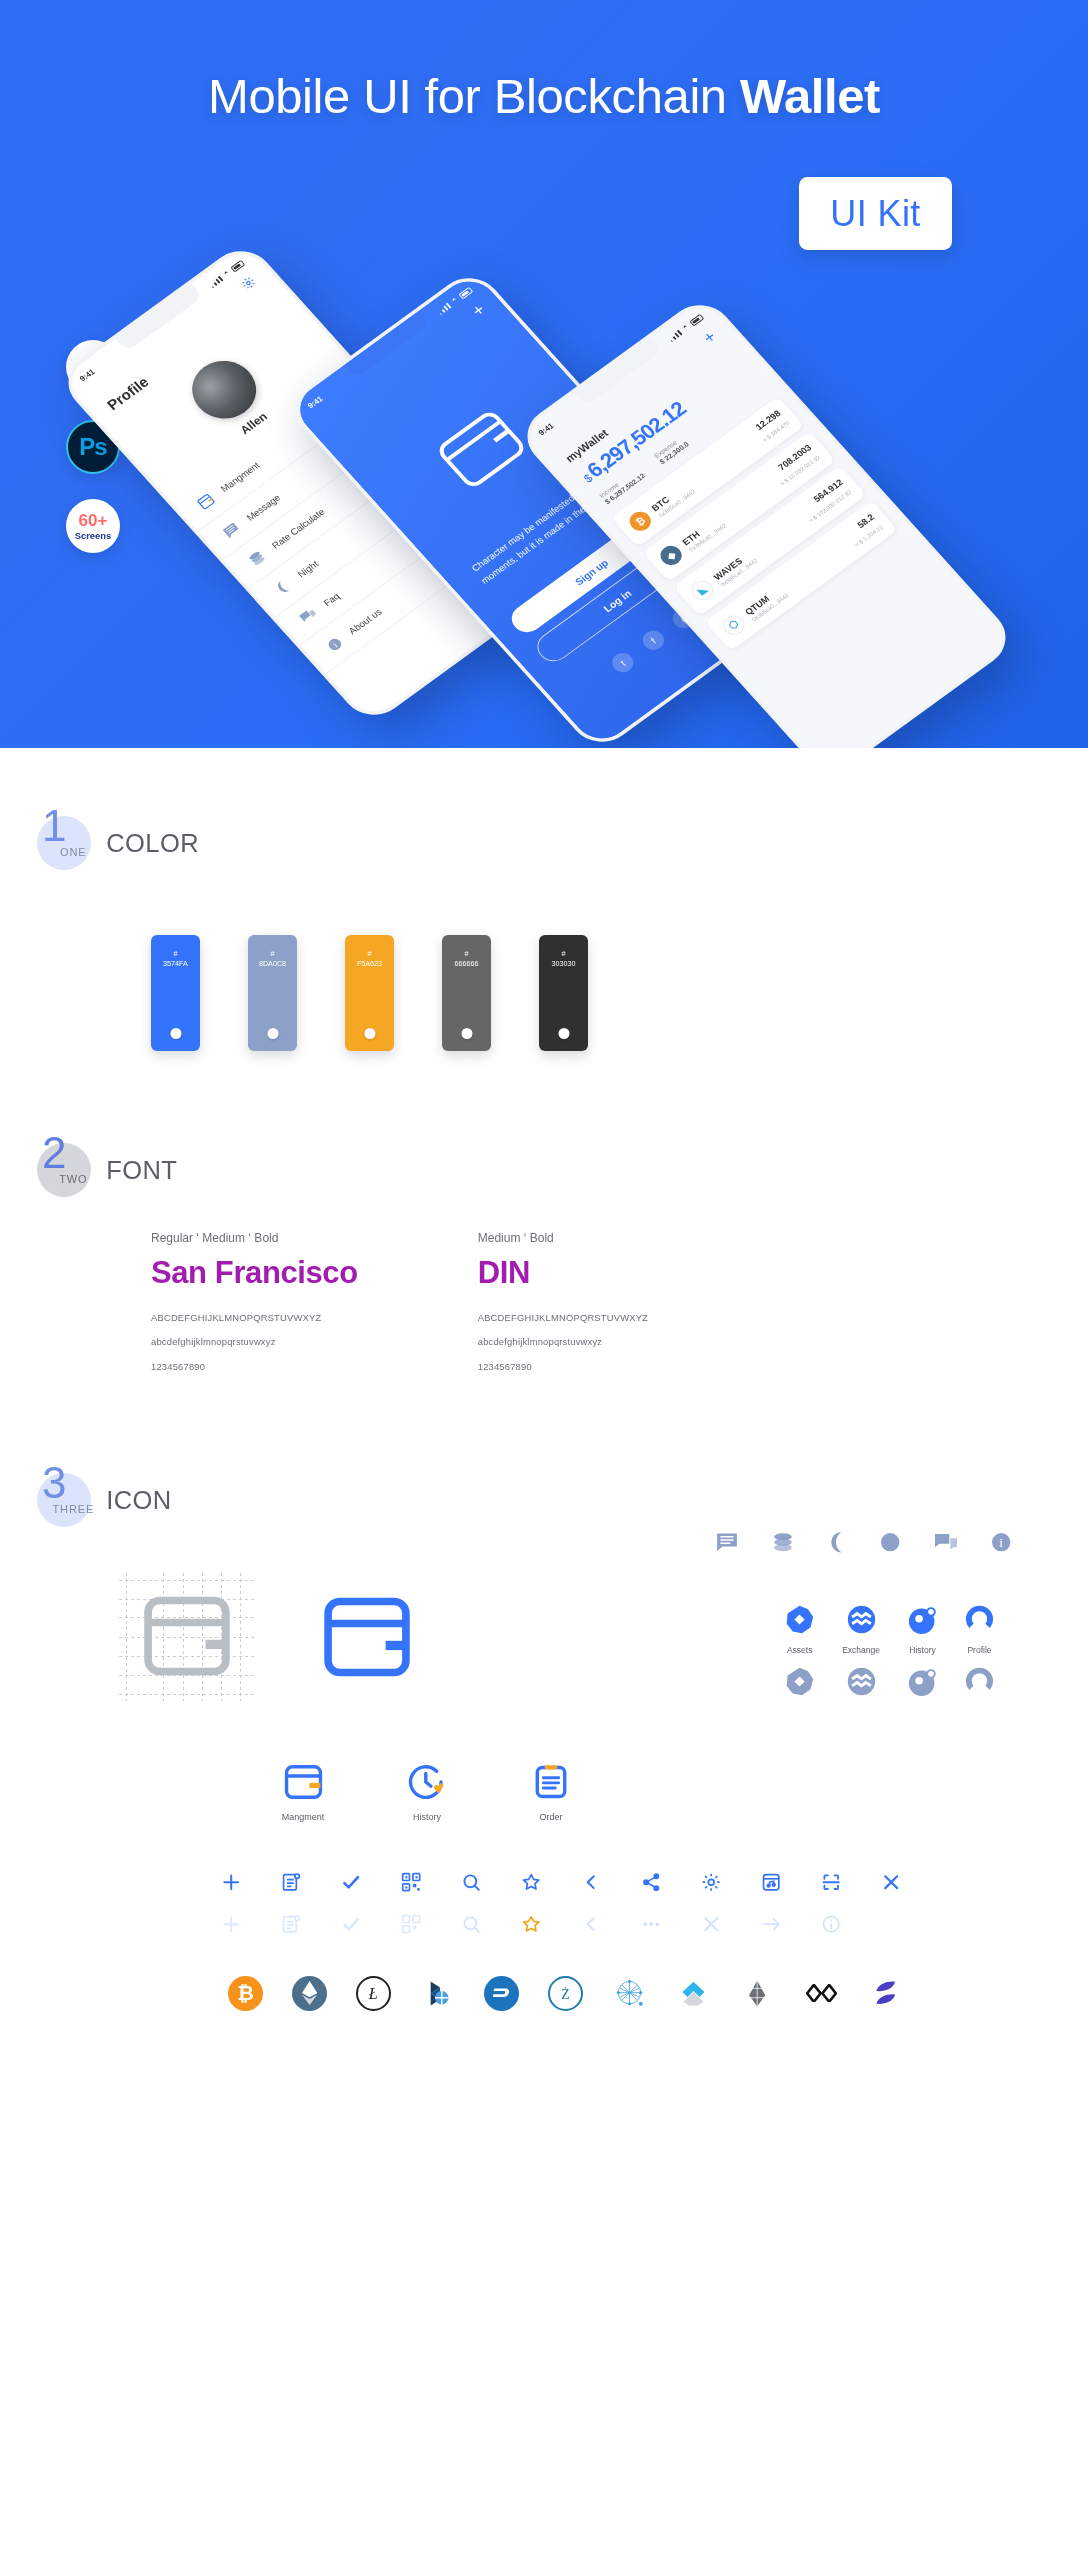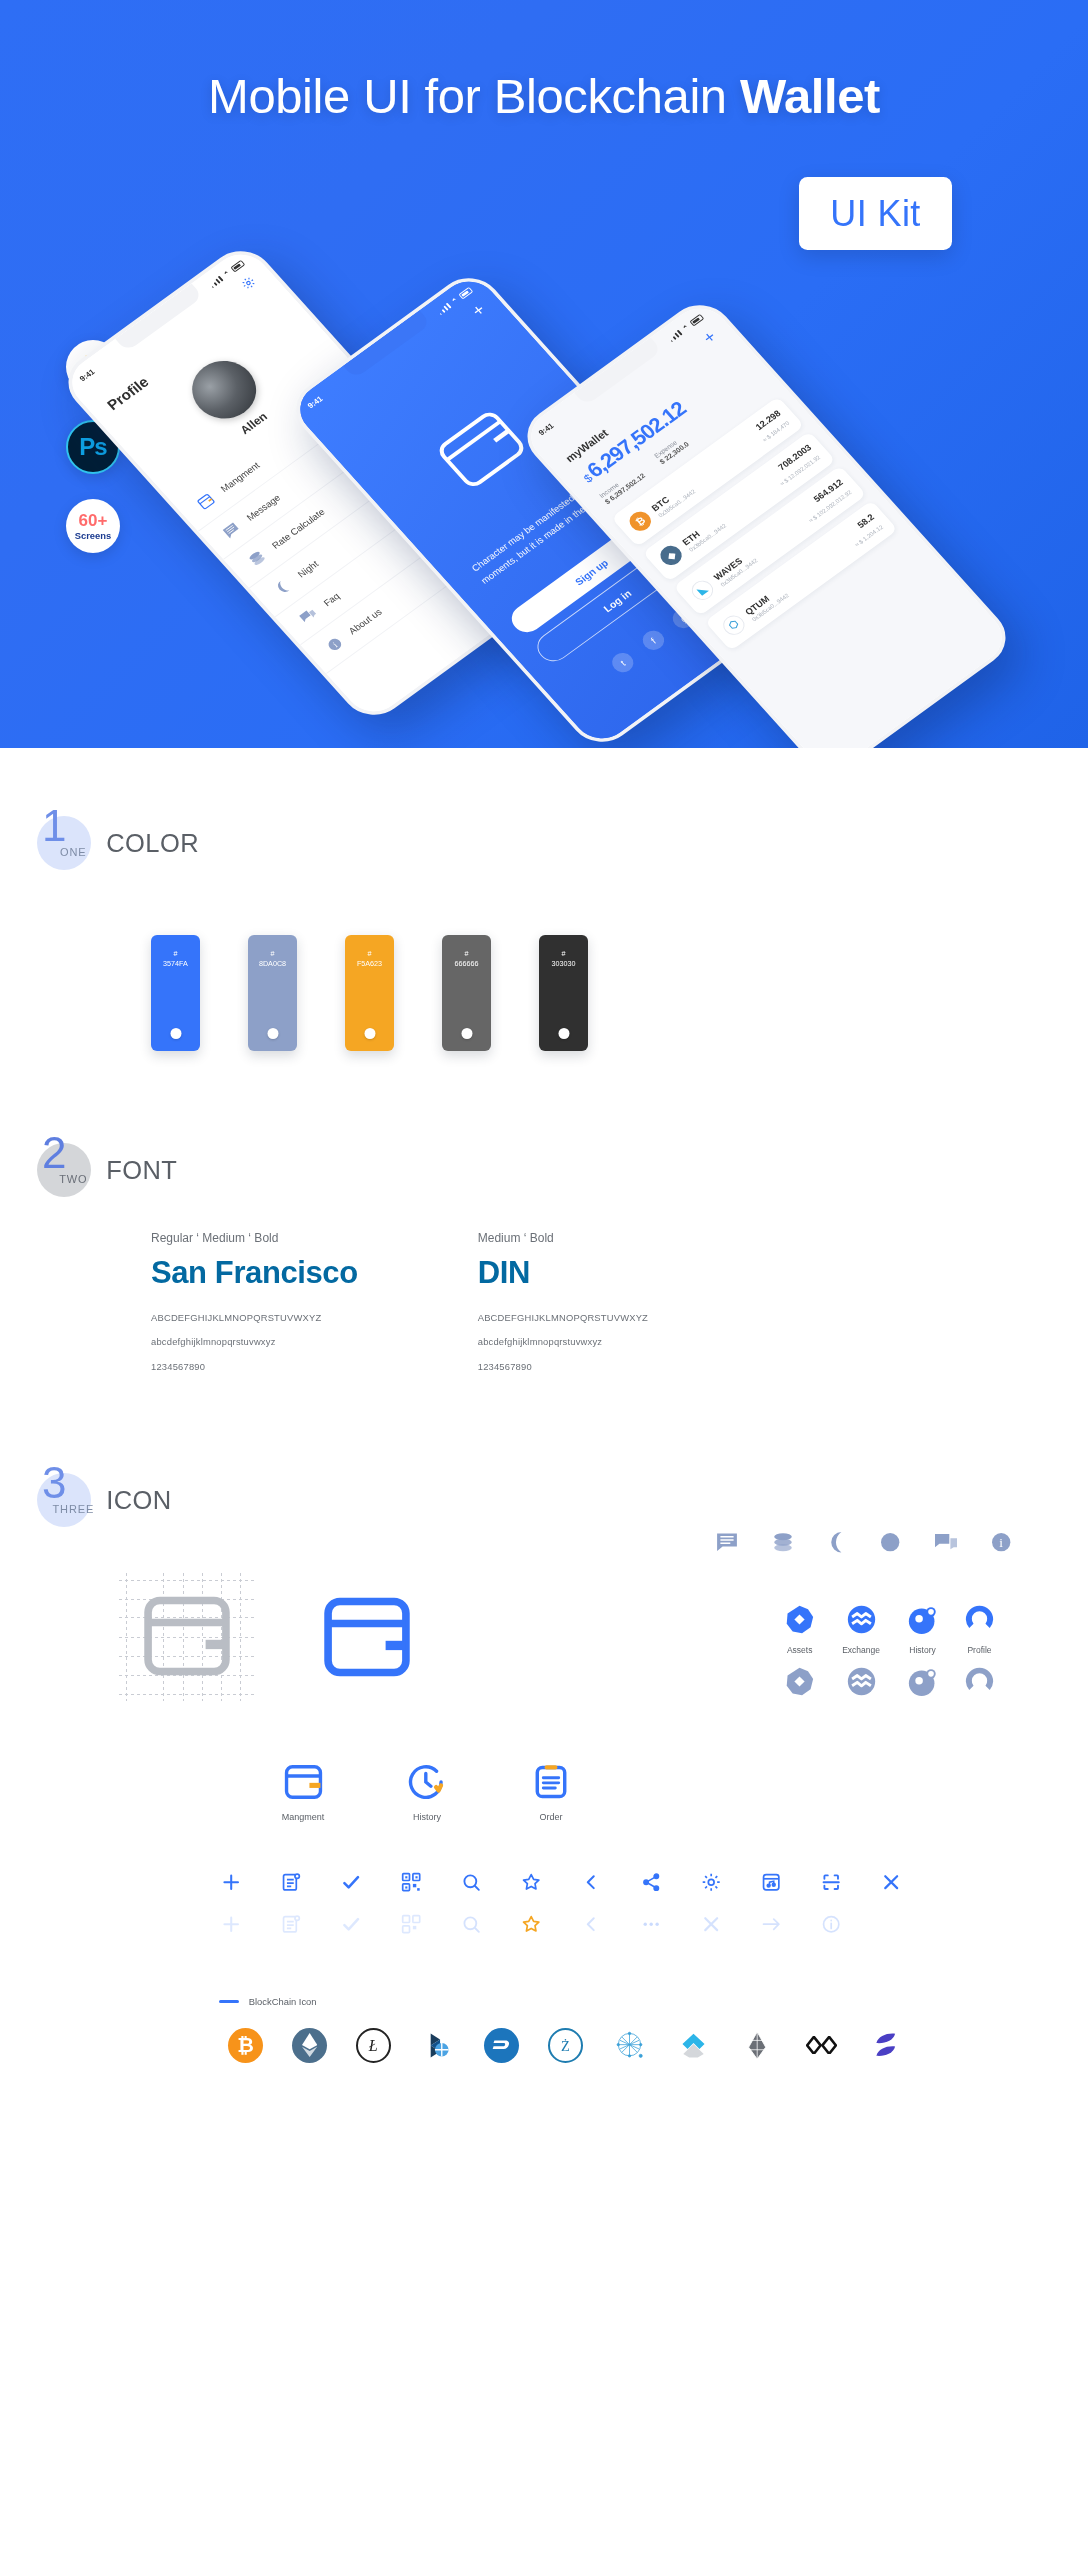--- a/index.html
+++ b/index.html
@@ -199,21 +199,21 @@
   }
   .swatch .dot {
     position:absolute; left:50%; transform:translateX(-50%); bottom:12px;
     width:11px; height:11px; border-radius:50%; background:#fff;
     box-shadow:0 0.9px 2.6px rgba(0,0,0,0.18);
   }
 
   
   .fonts { display:flex; padding:34px 0 0 151px; gap:120px; }
   .fcol .fweights { font-size:12px; color:#6b7077; margin-bottom:10.2px; }
-  .fcol .fname { font-size:31px; font-weight:700; color:#0369a1; letter-spacing:-0.4px; margin-bottom:20.4px; }
+  .fcol .fname { font-size:31px; font-weight:700; color:#a21caf; letter-spacing:-0.4px; margin-bottom:20.4px; }
   .fcol .fline { font-size:9.4px; color:#6b7077; margin-bottom:13.6px; letter-spacing:0.2px; }
 
   
   .icon-area { position:relative; padding-left:119px; }
   .wallet-row { display:flex; align-items:center; gap:68px; padding-top:46px; }
   .grid-wrap { position:relative; width:136px; height:128px; }
   .grid-lines { position:absolute; inset:0; }
   .grid-lines i { position:absolute; background:repeating-linear-gradient(to right,#c9ccd3 0 2.6px,transparent 2.6px 6px); height:0.9px; left:0; right:0; }
   .grid-lines u { position:absolute; background:repeating-linear-gradient(to bottom,#c9ccd3 0 2.6px,transparent 2.6px 6px); width:0.9px; top:0; bottom:0; }
 
@@ -855,24 +855,20 @@
           </span>
         <span class="tool" style="opacity:.2">
             <svg width="20.4" height="20.4" viewBox="0 0 24 24" fill="none" stroke="#3574FA" stroke-width="2">
               <circle cx="12" cy="12" r="9"></circle>
               <path d="M12 11v6M12 7.6v.1" stroke-linecap="round"></path>
             </svg>
           </span>
       </div>
     </div>
 
-    <div class="chain-label">
-      <span class="dash"></span>
-      <span class="txt">BlockChain Icon</span>
-    </div>
 
     <div class="chain-row">
       <span class="chain" style="background:#F7931A;color:#fff;font-size:20.4px;font-weight:700">₿</span>
       <span class="chain" style="background:#4c6f8c">
         <svg width="15.3" height="24" viewBox="0 0 18 28">
             <path d="M9 0L0 14l9 5 9-5z" fill="#fff"></path>
             <path d="M9 21l-9-5 9 12 9-12z" fill="#fff" opacity=".75"></path>
           </svg>
       </span>
       <span class="chain" style="background:#fff;border:2.1px solid #232323">

